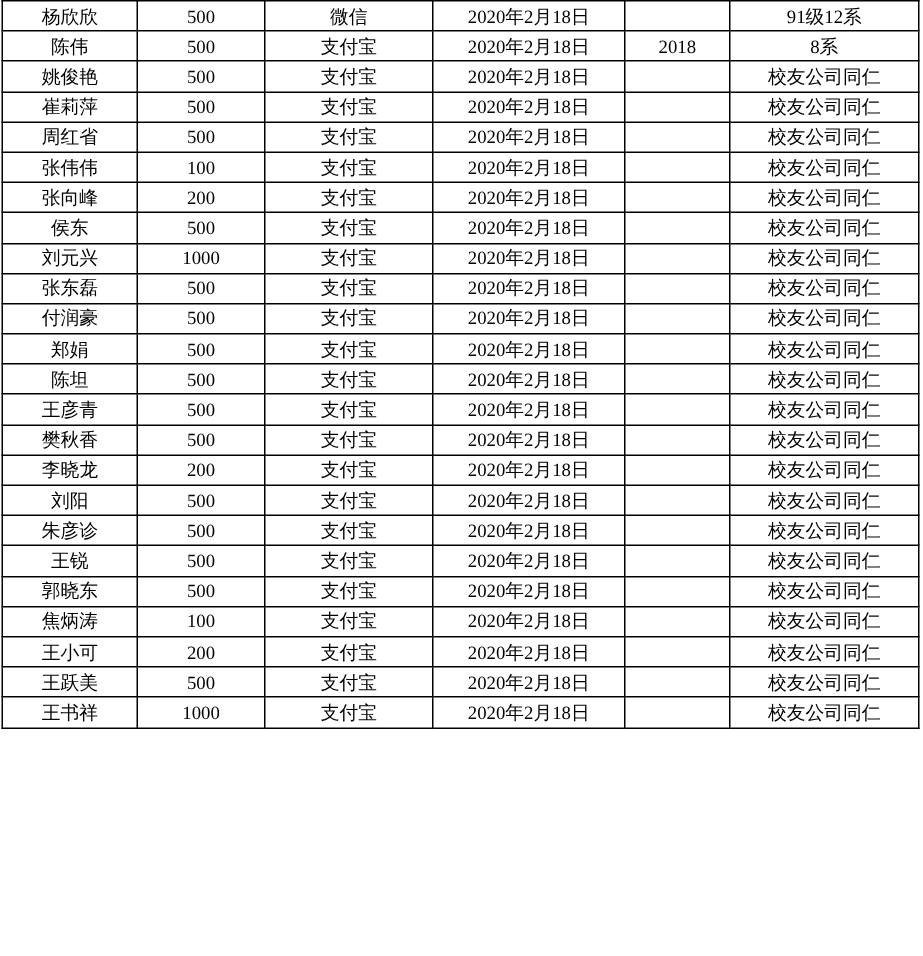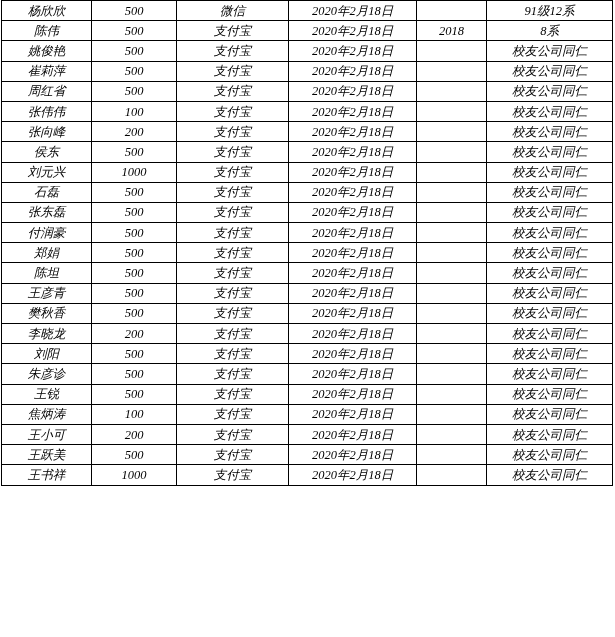--- a/index.html
+++ b/index.html
@@ -11,21 +11,20 @@
     width: 615px;
     height: 637px;
     font-family: "Liberation Serif", "DejaVu Serif", serif;
     color: #000000;
     overflow: hidden;
   }
   #sheet {
     width: 615px;
     height: 637px;
     position: relative;
-    font-style: italic;
   }
   table.donation-table {
     border-collapse: collapse;
     table-layout: fixed;
     width: 611px;
     margin: 0 0 0 1px;
     font-size: 12.5px;
   }
   table.donation-table td {
     border: 1px solid #000000;
@@ -131,28 +130,20 @@
         </tr>
         <tr>
           <td class="name">刘元兴</td>
           <td class="amount">1000</td>
           <td class="channel">支付宝</td>
           <td class="date">2020年2月18日</td>
           <td class="year"></td>
           <td class="note">校友公司同仁</td>
         </tr>
         <tr>
-          <td class="name">石磊</td>
-          <td class="amount">500</td>
-          <td class="channel">支付宝</td>
-          <td class="date">2020年2月18日</td>
-          <td class="year"></td>
-          <td class="note">校友公司同仁</td>
-        </tr>
-        <tr>
           <td class="name">张东磊</td>
           <td class="amount">500</td>
           <td class="channel">支付宝</td>
           <td class="date">2020年2月18日</td>
           <td class="year"></td>
           <td class="note">校友公司同仁</td>
         </tr>
         <tr>
           <td class="name">付润豪</td>
           <td class="amount">500</td>
@@ -212,20 +203,28 @@
         <tr>
           <td class="name">朱彦诊</td>
           <td class="amount">500</td>
           <td class="channel">支付宝</td>
           <td class="date">2020年2月18日</td>
           <td class="year"></td>
           <td class="note">校友公司同仁</td>
         </tr>
         <tr>
           <td class="name">王锐</td>
+          <td class="amount">500</td>
+          <td class="channel">支付宝</td>
+          <td class="date">2020年2月18日</td>
+          <td class="year"></td>
+          <td class="note">校友公司同仁</td>
+        </tr>
+        <tr>
+          <td class="name">郭晓东</td>
           <td class="amount">500</td>
           <td class="channel">支付宝</td>
           <td class="date">2020年2月18日</td>
           <td class="year"></td>
           <td class="note">校友公司同仁</td>
         </tr>
         <tr>
           <td class="name">焦炳涛</td>
           <td class="amount">100</td>
           <td class="channel">支付宝</td>

